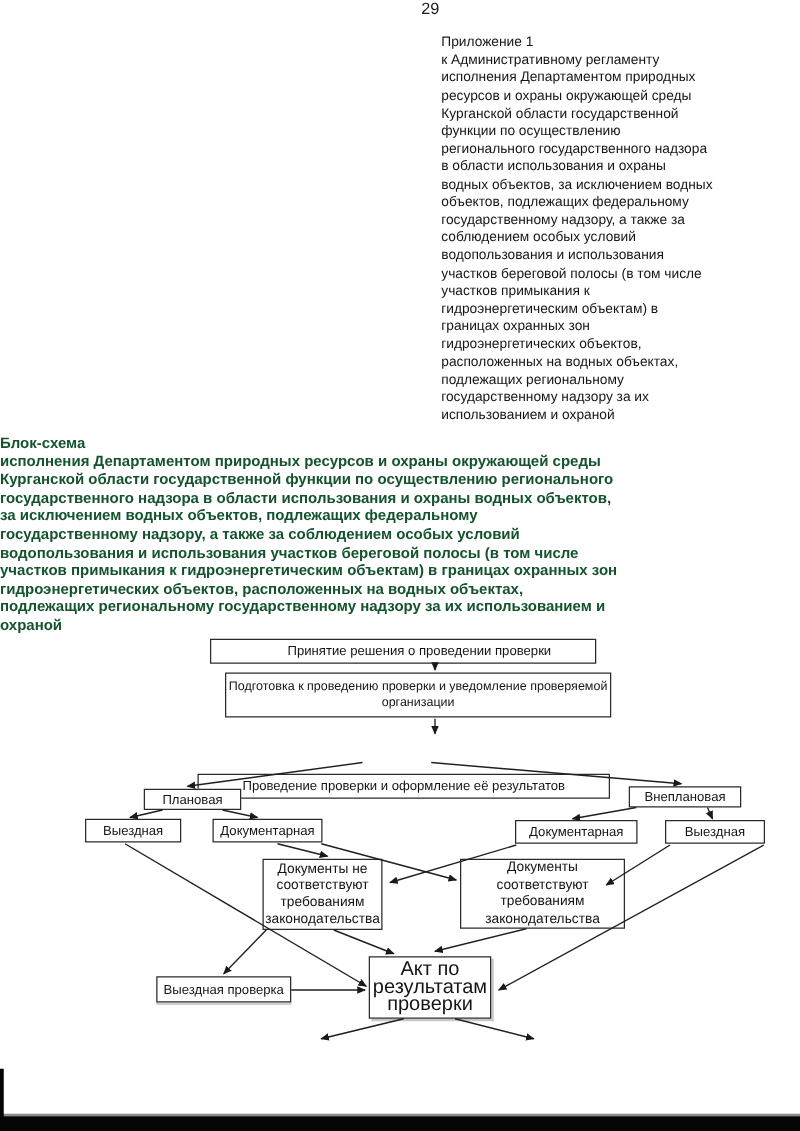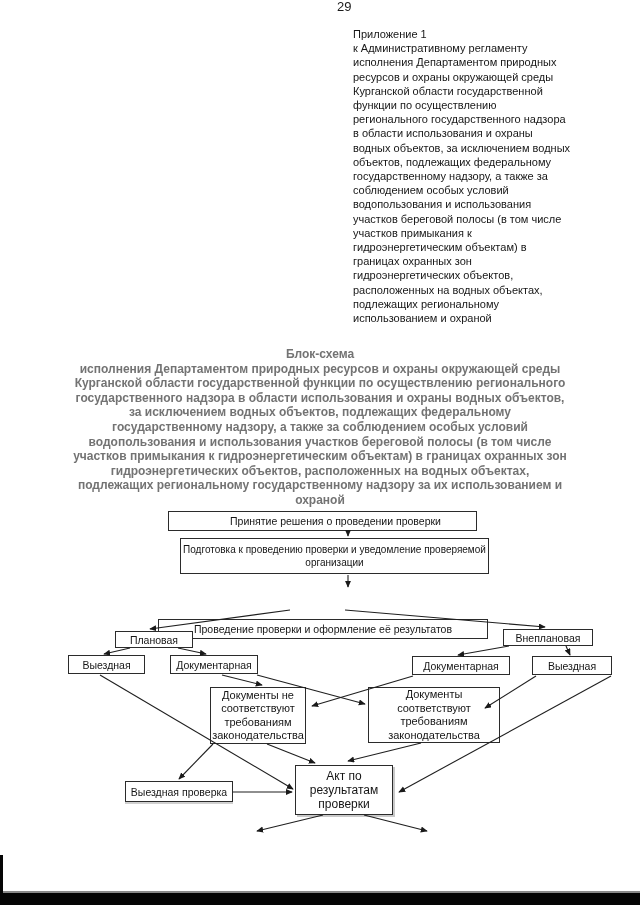--- a/index.html
+++ b/index.html
@@ -4,40 +4,40 @@
 <style>
   html,body{margin:0;padding:0;background:#e8e8e8;}
   #page{
     position:relative;width:640px;height:905px;background:#ffffff;
     font-family:"Liberation Sans","DejaVu Sans",sans-serif;color:#111;
     overflow:hidden;margin:0 auto;
   }
   #page-number{position:absolute;left:337px;top:-1px;font-size:13px;color:#1a1a1a;}
   #appendix-block{position:absolute;left:353px;top:27px;font-size:11px;line-height:14.2px;color:#161616;}
   #appendix-block div{white-space:nowrap;}
-  #title-block{position:absolute;left:0;top:347px;width:640px;text-align:center;
-    font-weight:bold;font-size:12px;line-height:14.6px;color:#737373;}
+  #title-block{position:absolute;left:0;top:347px;width:640px;text-align:left;
+    font-weight:bold;font-size:12px;line-height:14.6px;color:#14532d;}
   .fn{
     position:absolute;background:#ffffff;border:1px solid #2b2b2b;
     display:flex;align-items:center;justify-content:center;text-align:center;
     color:#151515;box-sizing:border-box;line-height:12px;
   }
   #n-decision{left:168px;top:511px;width:309px;height:20px;font-size:10.5px;padding-left:26px;}
   #n-prep{left:180px;top:538px;width:309px;height:36px;font-size:10px;white-space:pre;line-height:13px;}
   #n-conduct{left:158px;top:619px;width:330px;height:20px;font-size:10.5px;}
   #n-planned{left:115px;top:631px;width:78px;height:17px;font-size:10.5px;}
   #n-unplanned{left:503px;top:629px;width:90px;height:17px;font-size:10.5px;}
   #n-field-left{left:68px;top:655px;width:77px;height:19px;font-size:10.5px;}
   #n-doc-left{left:170px;top:655px;width:88px;height:19px;font-size:10.5px;}
   #n-doc-right{left:412px;top:656px;width:98px;height:19px;font-size:10.5px;}
   #n-field-right{left:532px;top:656px;width:80px;height:19px;font-size:10.5px;}
   #n-docs-bad{left:210px;top:687px;width:96px;height:57px;font-size:11px;line-height:13.5px;white-space:pre;}
   #n-docs-ok{left:368px;top:687px;width:132px;height:56px;font-size:11px;line-height:13.5px;white-space:pre;}
   #n-field-check{left:125px;top:781px;width:108px;height:21px;font-size:10.5px;box-shadow:0 2px 0 rgba(150,150,150,.45);}
-  #n-act{left:295px;top:765px;width:98px;height:50px;font-size:12px;line-height:14px;white-space:pre;box-shadow:2px 2px 0 rgba(155,155,155,.55);}
+  #n-act{left:295px;top:765px;width:98px;height:50px;font-size:16px;line-height:14px;white-space:pre;box-shadow:2px 2px 0 rgba(155,155,155,.55);}
   #arrow-layer{position:absolute;left:0;top:0;width:640px;height:905px;pointer-events:none;}
   #footer-bar{position:absolute;left:0;top:893px;width:640px;height:12px;background:#050505;}
   #footer-smudge{position:absolute;left:0;top:891px;width:640px;height:2px;background:#8a8a8a;}
   #left-edge-mark{position:absolute;left:0;top:855px;width:3px;height:50px;background:#050505;}
 </style>
 </head>
 <body>
 
 <div id="page">
 
@@ -57,20 +57,21 @@
     <div>государственному надзору, а также за</div>
     <div>соблюдением особых условий</div>
     <div>водопользования и использования</div>
     <div>участков береговой полосы (в том числе</div>
     <div>участков примыкания к</div>
     <div>гидроэнергетическим объектам) в</div>
     <div>границах охранных зон</div>
     <div>гидроэнергетических объектов,</div>
     <div>расположенных на водных объектах,</div>
     <div>подлежащих региональному</div>
+    <div>государственному надзору за их</div>
     <div>использованием и охраной</div>
   </div>
 
   <div id="title-block">
     <div>Блок-схема</div>
     <div>исполнения Департаментом природных ресурсов и охраны окружающей среды</div>
     <div>Курганской области государственной функции по осуществлению регионального</div>
     <div>государственного надзора в области использования и охраны водных объектов,</div>
     <div>за исключением водных объектов, подлежащих федеральному</div>
     <div>государственному надзору, а также за соблюдением особых условий</div>

